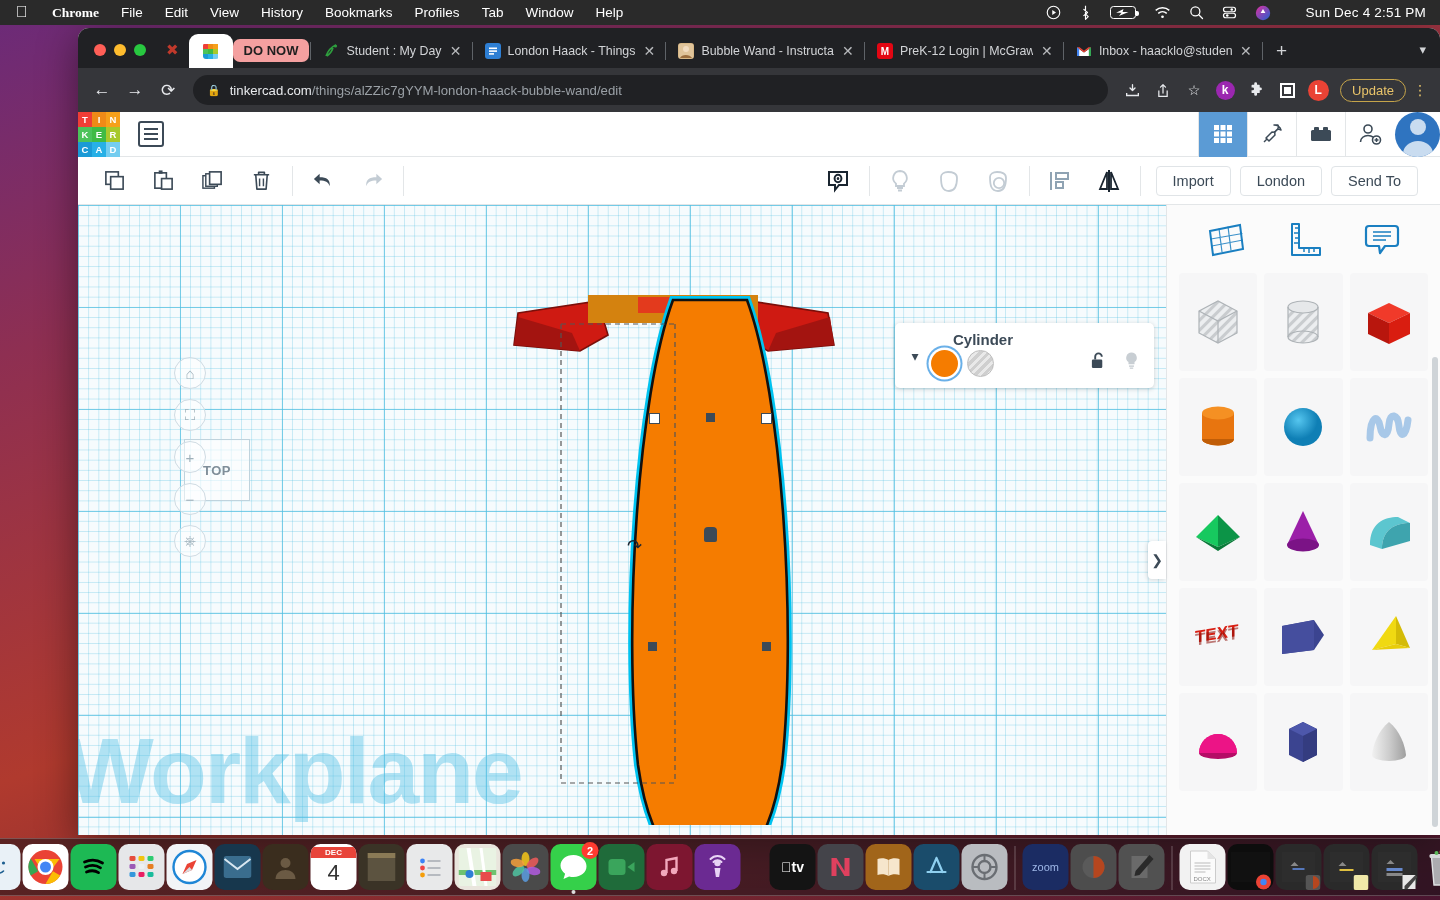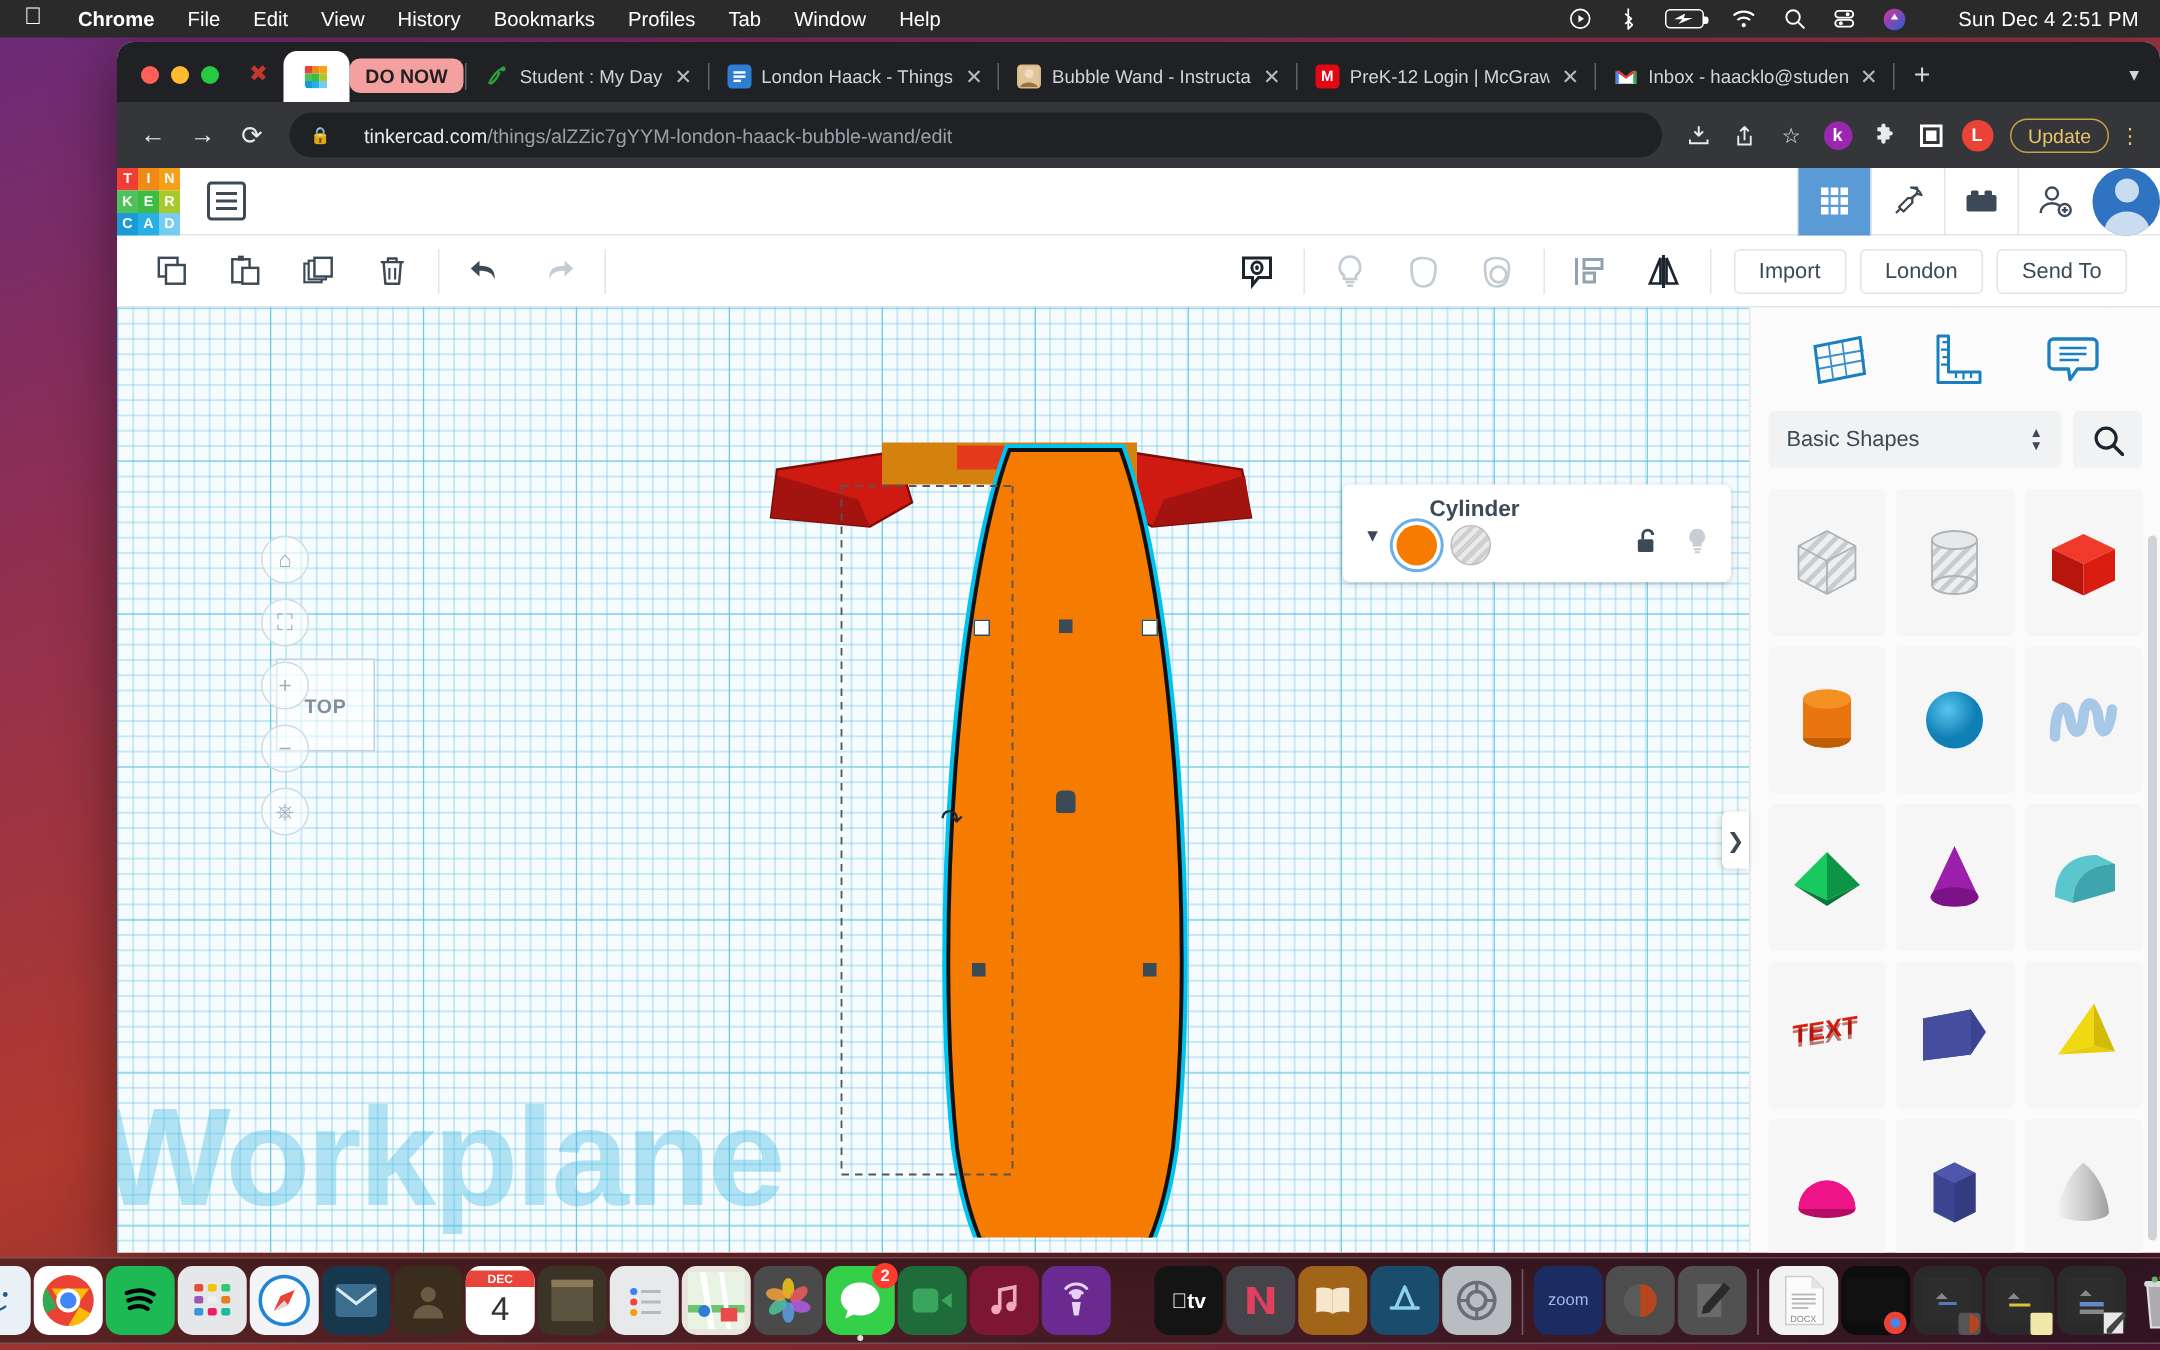--- a/index.html
+++ b/index.html
@@ -13,21 +13,21 @@
   }
 
   
   #menubar {
     position: absolute; top: 0; left: 0; width: 1440px; height: 25px;
     background: #2a2a2a; display: flex; align-items: center;
     color: #ffffff; font-size: 13.5px; z-index: 60;
   }
   #menubar .apple { padding: 0 13px 0 16px; font-size: 16px; line-height: 1; position: relative; top: -1px;}
   #menubar .mi { padding: 0 11px; white-space: nowrap; }
-  #menubar .mi.bold { font-weight: bold; }
+  #menubar .mi.bold { font-weight: bold; font-family: Liberation Serif, serif; }
   #menubar .spacer { flex: 1; }
   #menubar .sysicon { padding: 0 9px; display: flex; align-items: center; }
   #menubar .clock { padding: 0 14px 0 6px; white-space: nowrap; letter-spacing: .2px; margin-left: 20px;}
 
   .battery { width: 26px; height: 13px; border: 1.6px solid #fff; border-radius: 3.5px; position: relative; }
   .battery:after { content:""; position:absolute; right:-4px; top:3.5px; width:2.4px; height:5px; background:#fff; border-radius:0 2px 2px 0;}
   .battery i { position:absolute; inset:2px; background:#fff; clip-path: polygon(55% 0, 18% 55%, 45% 55%, 32% 100%, 80% 42%, 50% 42%); }
 
   
   #chrome {
@@ -69,21 +69,21 @@
   }
   .navbtn { width: 30px; height: 30px; display:flex; align-items:center; justify-content:center;
     color: #e8eaed; font-size: 17px; border-radius: 50%; }
   .urlbar {
     flex: 1; height: 30px; background: #202124; border-radius: 16px;
     display: flex; align-items: center; padding: 0 14px; gap: 9px;
     font-size: 13.2px; margin: 0 7px; min-width: 0;
   }
   .urlbar .lock { color: #9aa0a6; font-size: 11px; }
   .urlbar .url { color: #9aa0a6; white-space: nowrap; overflow: hidden; }
-  .urlbar .url b { color: #e8eaed; font-weight: normal; margin-left: 13px; }
+  .urlbar .url b { color: #e8eaed; font-weight: normal; }
   .oicon { width: 28px; height: 28px; display:flex; align-items:center; justify-content:center; color:#e8eaed; font-size:14px;}
   .ext-k { width: 19px; height: 19px; border-radius: 50%; background: #9b27b0; color: #fff;
            font-size: 12px; font-weight: bold; display:flex; align-items:center; justify-content:center; }
   .ext-puzzle { color: #e8eaed; font-size: 15px; }
   .ext-sq { width: 15px; height: 15px; background:#fff; border: 2px solid #fff;}
   .ext-sq i { display:block; width:100%; height:100%; border:2px solid #35363a; background:#fff;}
   .profile-l { width: 21px; height: 21px; border-radius: 50%; background: #ea4335; color:#fff;
                font-size: 12px; font-weight: bold; display:flex; align-items:center; justify-content:center;}
   .update-btn { border: 1px solid #c5a44a; color: #e9c46a; border-radius: 14px;
                 padding: 3px 11px; font-size: 13px; margin-left: 5px;}
@@ -643,35 +643,20 @@
             </svg>
         </span>
         <span class="ic">
           <svg width="38" height="38" viewBox="0 0 38 38">
               <path d="M6 5h26a3 3 0 013 3v14a3 3 0 01-3 3H22l-5 7-1-7H6a3 3 0 01-3-3V8a3 3 0 013-3z" fill="none" stroke="#1a7fc1" stroke-width="2.2" stroke-linejoin="round"></path>
               <path d="M10 11h18M10 15h18M10 19h13" stroke="#1a7fc1" stroke-width="1.6"></path>
             </svg>
         </span>
       </div>
 
-      <div class="sp-search">
-        <div class="sp-select">
-          <span>Basic Shapes</span>
-          <span class="arrows">
-              <span>▲</span>
-              <span>▼</span>
-            </span>
-        </div>
-        <div class="sp-searchbtn">
-          <svg width="21" height="21" viewBox="0 0 22 22">
-              <circle cx="9.5" cy="9.5" r="7" fill="none" stroke="#1a2530" stroke-width="2.2"></circle>
-              <path d="M14.8 14.8L21 21" stroke="#1a2530" stroke-width="2.4" stroke-linecap="round"></path>
-            </svg>
-        </div>
-      </div>
 
       <div class="sp-grid">
         <div class="sp-cell">
           <svg width="62" height="62" viewBox="0 0 62 62">
               <defs>
                 <pattern id="hatch" width="7" height="7" patternTransform="rotate(45)" patternUnits="userSpaceOnUse">
                   <rect width="3.3" height="7" fill="#c9cccf"></rect>
                   <rect x="3.3" width="3.7" height="7" fill="#eceef0"></rect>
                 </pattern>
               </defs>

